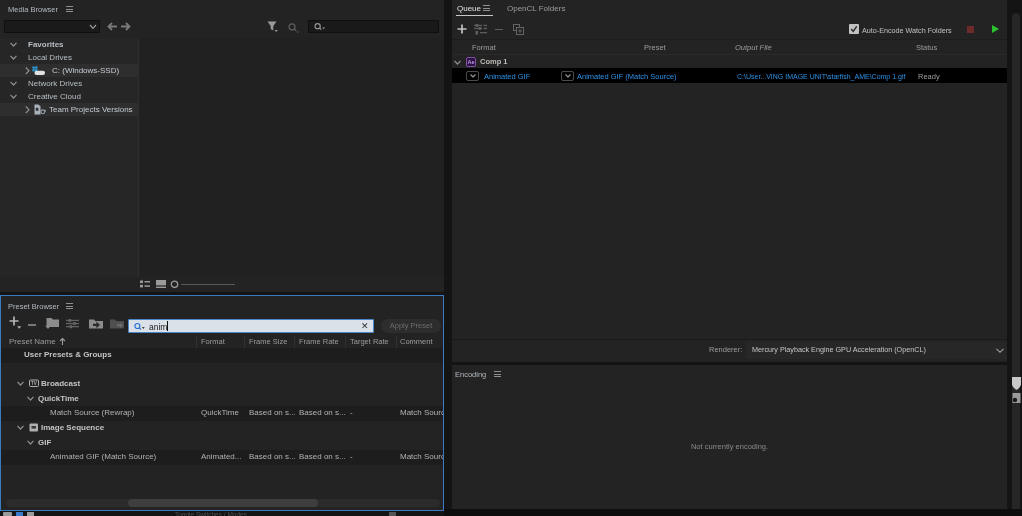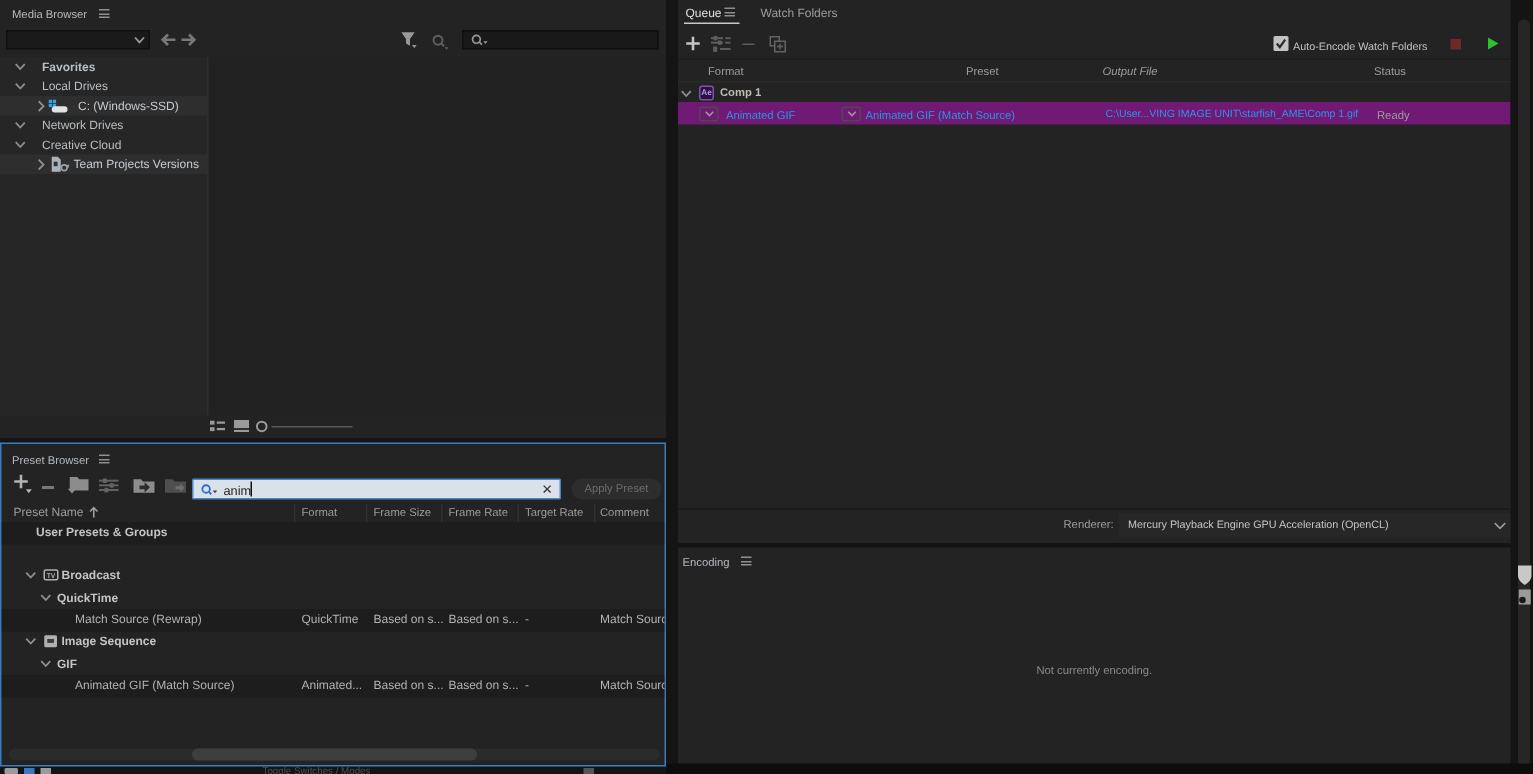--- a/index.html
+++ b/index.html
@@ -237,21 +237,21 @@
     </div>
 
   <div class="abs" style="left:5px; top:203px; width:434px; height:8px; background:#2b2b2b; border-radius:4px;"></div>
   <div class="abs" style="left:127px; top:203px; width:190px; height:8px; background:#3e3e3e; border-radius:4px;"></div>
 </div>
 
 <div class="panel" id="queue" style="left:452px; top:0; width:555px; height:362px;">
   <div class="abs t8" style="left:5px; top:4px; color:#e0e0e0;">Queue</div>
   <div class="abs ham" style="left:31px; top:5px;"></div>
   <div class="abs" style="left:4px; top:15px; width:37px; height:1px; background:#c8c8c8;"></div>
-  <div class="abs t8" style="left:55px; top:4px; color:#9d9d9d;">Watch Folders</div>
+  <div class="abs t8" style="left:55px; top:4px; color:#9d9d9d;">OpenCL Folders</div>
 
   <svg style="left:5px; top:24px;" width="10" height="10">
     <path d="M5 0.5 V9.5 M0.5 5 H9.5" stroke="#c4c4c4" stroke-width="1.7" fill="none"></path>
   </svg>
   <svg style="left:22px; top:24px;" width="13" height="11" fill="#5e5e5e">
     <rect x="0" y="0.8" width="8" height="1.3"></rect>
       <rect x="0" y="3.8" width="8" height="1.3"></rect>
     <rect x="1.8" y="0" width="2.4" height="2.9"></rect>
       <rect x="4.6" y="3" width="2.4" height="2.9"></rect>
     <path d="M1.5 7 l2.6 0 l0 3.6 l-2.6 0 z" fill="#5e5e5e"></path>
@@ -282,21 +282,21 @@
   </div>
 
   <div class="abs" style="left:0; top:54px; width:555px; height:14px; border-top:1px solid #2a2a2a;">
     <svg style="left:2px; top:5px;" width="7" height="5">
         <path d="M0.5 0.8 L3.5 4 L6.5 0.8" stroke="#8f8f8f" stroke-width="1.2" fill="none"></path>
       </svg>
     <div class="abs" style="left:14px; top:2px; width:10px; height:10px; background:#2a1140; border:1px solid #8250ab; border-radius:2px; color:#b795e8; font-size:5.5px; font-weight:bold; text-align:center; line-height:8px;">Ae</div>
     <div class="abs t75" style="left:28px; top:2px; font-weight:bold; color:#c0bcb8;">Comp 1</div>
   </div>
 
-  <div class="abs" style="left:0; top:68px; width:555px; height:15px; background:#701a75;">
+  <div class="abs" style="left:0; top:68px; width:555px; height:15px; background:#000000;">
     <div class="abs" style="left:14px; top:2.5px; width:13px; height:10px; border:1px solid #4b4b4b; border-radius:2px;"></div>
     <svg style="left:17.5px; top:6px;" width="6" height="4">
         <path d="M0.5 0.5 L3 3 L5.5 0.5" stroke="#9a9a9a" stroke-width="1.1" fill="none"></path>
       </svg>
     <div class="abs t75 blue" style="left:32px; top:4px;">Animated GIF</div>
     <div class="abs" style="left:109px; top:2.5px; width:13px; height:10px; border:1px solid #4b4b4b; border-radius:2px;"></div>
     <svg style="left:112.5px; top:6px;" width="6" height="4">
         <path d="M0.5 0.5 L3 3 L5.5 0.5" stroke="#9a9a9a" stroke-width="1.1" fill="none"></path>
       </svg>
     <div class="abs t75 blue" style="left:125px; top:4px;">Animated GIF (Match Source)</div>

